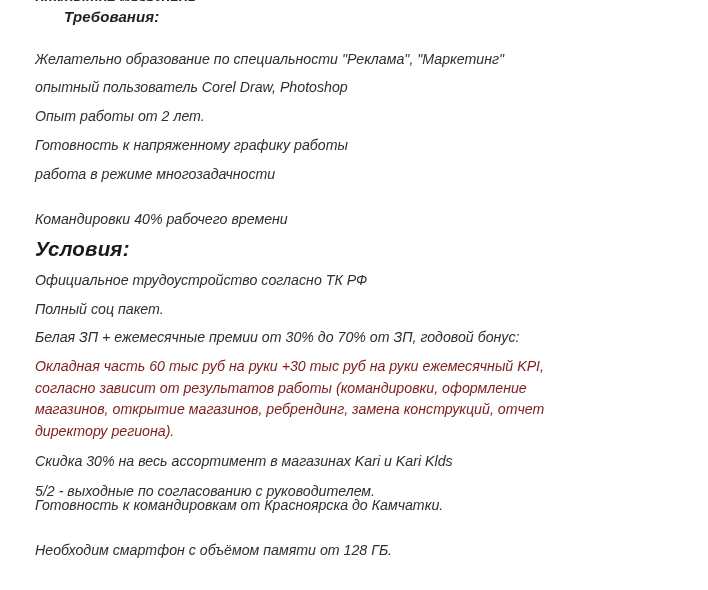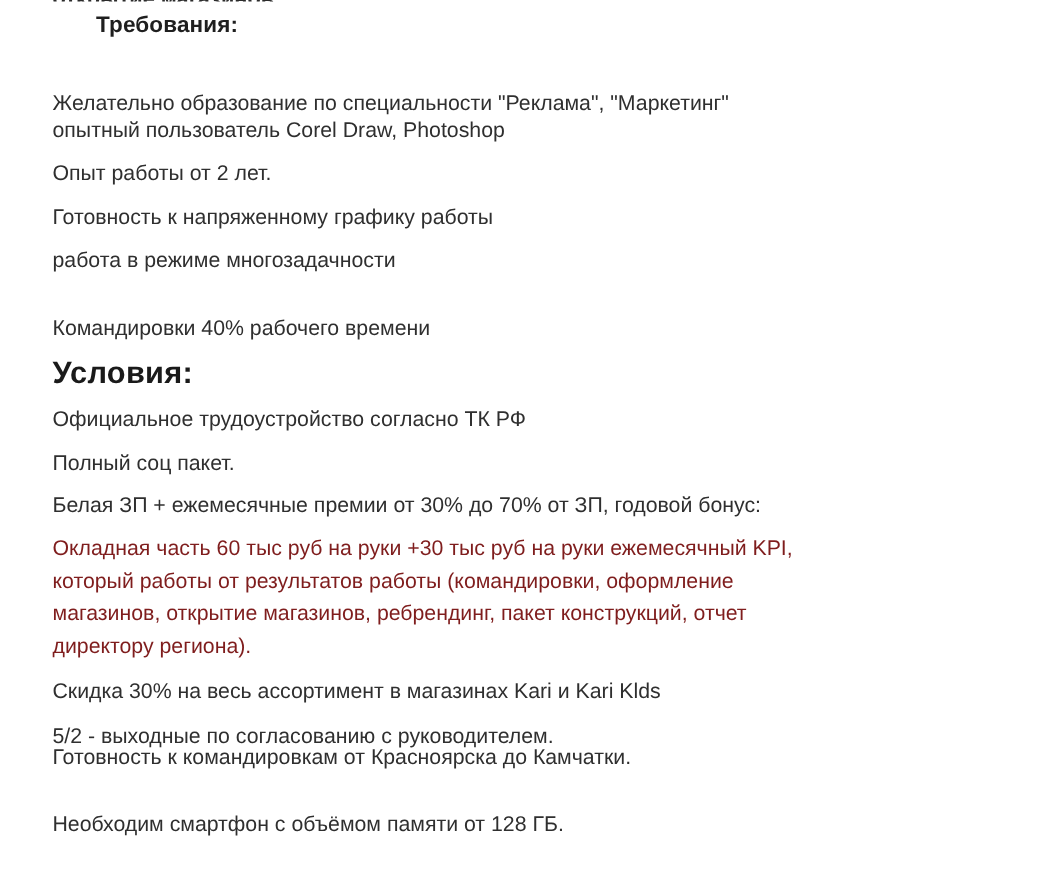--- a/index.html
+++ b/index.html
@@ -16,20 +16,21 @@
     color: #2b2b2b;
     -webkit-font-smoothing: antialiased;
   }
 
   .page {
     position: relative;
     width: 708px;
     height: 564px;
     box-sizing: border-box;
     padding: 0 20px 0 35px;
+    font-style: italic;
   }
 
   
   .clipped-line {
     position: absolute;
     left: 35px;
     top: -9px;
     font-size: 14.5px;
     line-height: 18px;
     font-weight: 700;
@@ -87,21 +88,21 @@
 </style>
 </head>
 <body>
 
 <div class="page">
 
   <div class="clipped-line">открытие магазинов.</div>
 
   <div class="heading-sm" style="top:8px;margin-left:29px;">Требования:</div>
 
-  <div class="line" style="top:60px;">Желательно образование по специальности "Реклама", "Маркетинг"</div>
+  <div class="line" style="top:50px;">Желательно образование по специальности "Реклама", "Маркетинг"</div>
 
   <div class="line" style="top:78px;">опытный пользователь Corel Draw, Photoshop</div>
 
   <div class="line" style="top:107px;">Опыт работы от 2 лет.</div>
 
   <div class="line" style="top:136px;">Готовность к напряженному графику работы</div>
 
   <div class="line" style="top:165px;">работа в режиме многозадачности</div>
 
   <div class="line" style="top:210px;text-align:right;">Командировки 40% рабочего времени</div>
@@ -109,22 +110,22 @@
   <div class="heading-lg" style="top:237px;">Условия:</div>
 
   <div class="line" style="top:271px;">Официальное трудоустройство согласно ТК РФ</div>
 
   <div class="line" style="top:300px;">Полный соц пакет.</div>
 
   <div class="line" style="top:328px;">Белая ЗП + ежемесячные премии от 30% до 70% от ЗП, годовой бонус:</div>
 
   <div class="para" style="top:356px;">
     <span class="pline">Окладная часть 60 тыс руб на руки +30 тыс руб на руки ежемесячный KPI,</span>
-    <span class="pline">который работы от результатов работы (командировки, оформление</span>
-    <span class="pline">магазинов, открытие магазинов, ребрендинг, пакет конструкций, отчет</span>
+    <span class="pline">согласно зависит от результатов работы (командировки, оформление</span>
+    <span class="pline">магазинов, открытие магазинов, ребрендинг, замена конструкций, отчет</span>
     <span class="pline">директору региона).</span>
   </div>
 
   <div class="line" style="top:452px;">Скидка 30% на весь ассортимент в магазинах Kari и Kari Klds</div>
 
   <div class="line" style="top:482px;">5/2 - выходные по согласованию с руководителем.</div>
 
   <div class="line" style="top:496px;">Готовность к командировкам от Красноярска до Камчатки.</div>
 
   <div class="line" style="top:541px;">Необходим смартфон с объёмом памяти от 128 ГБ.</div>

